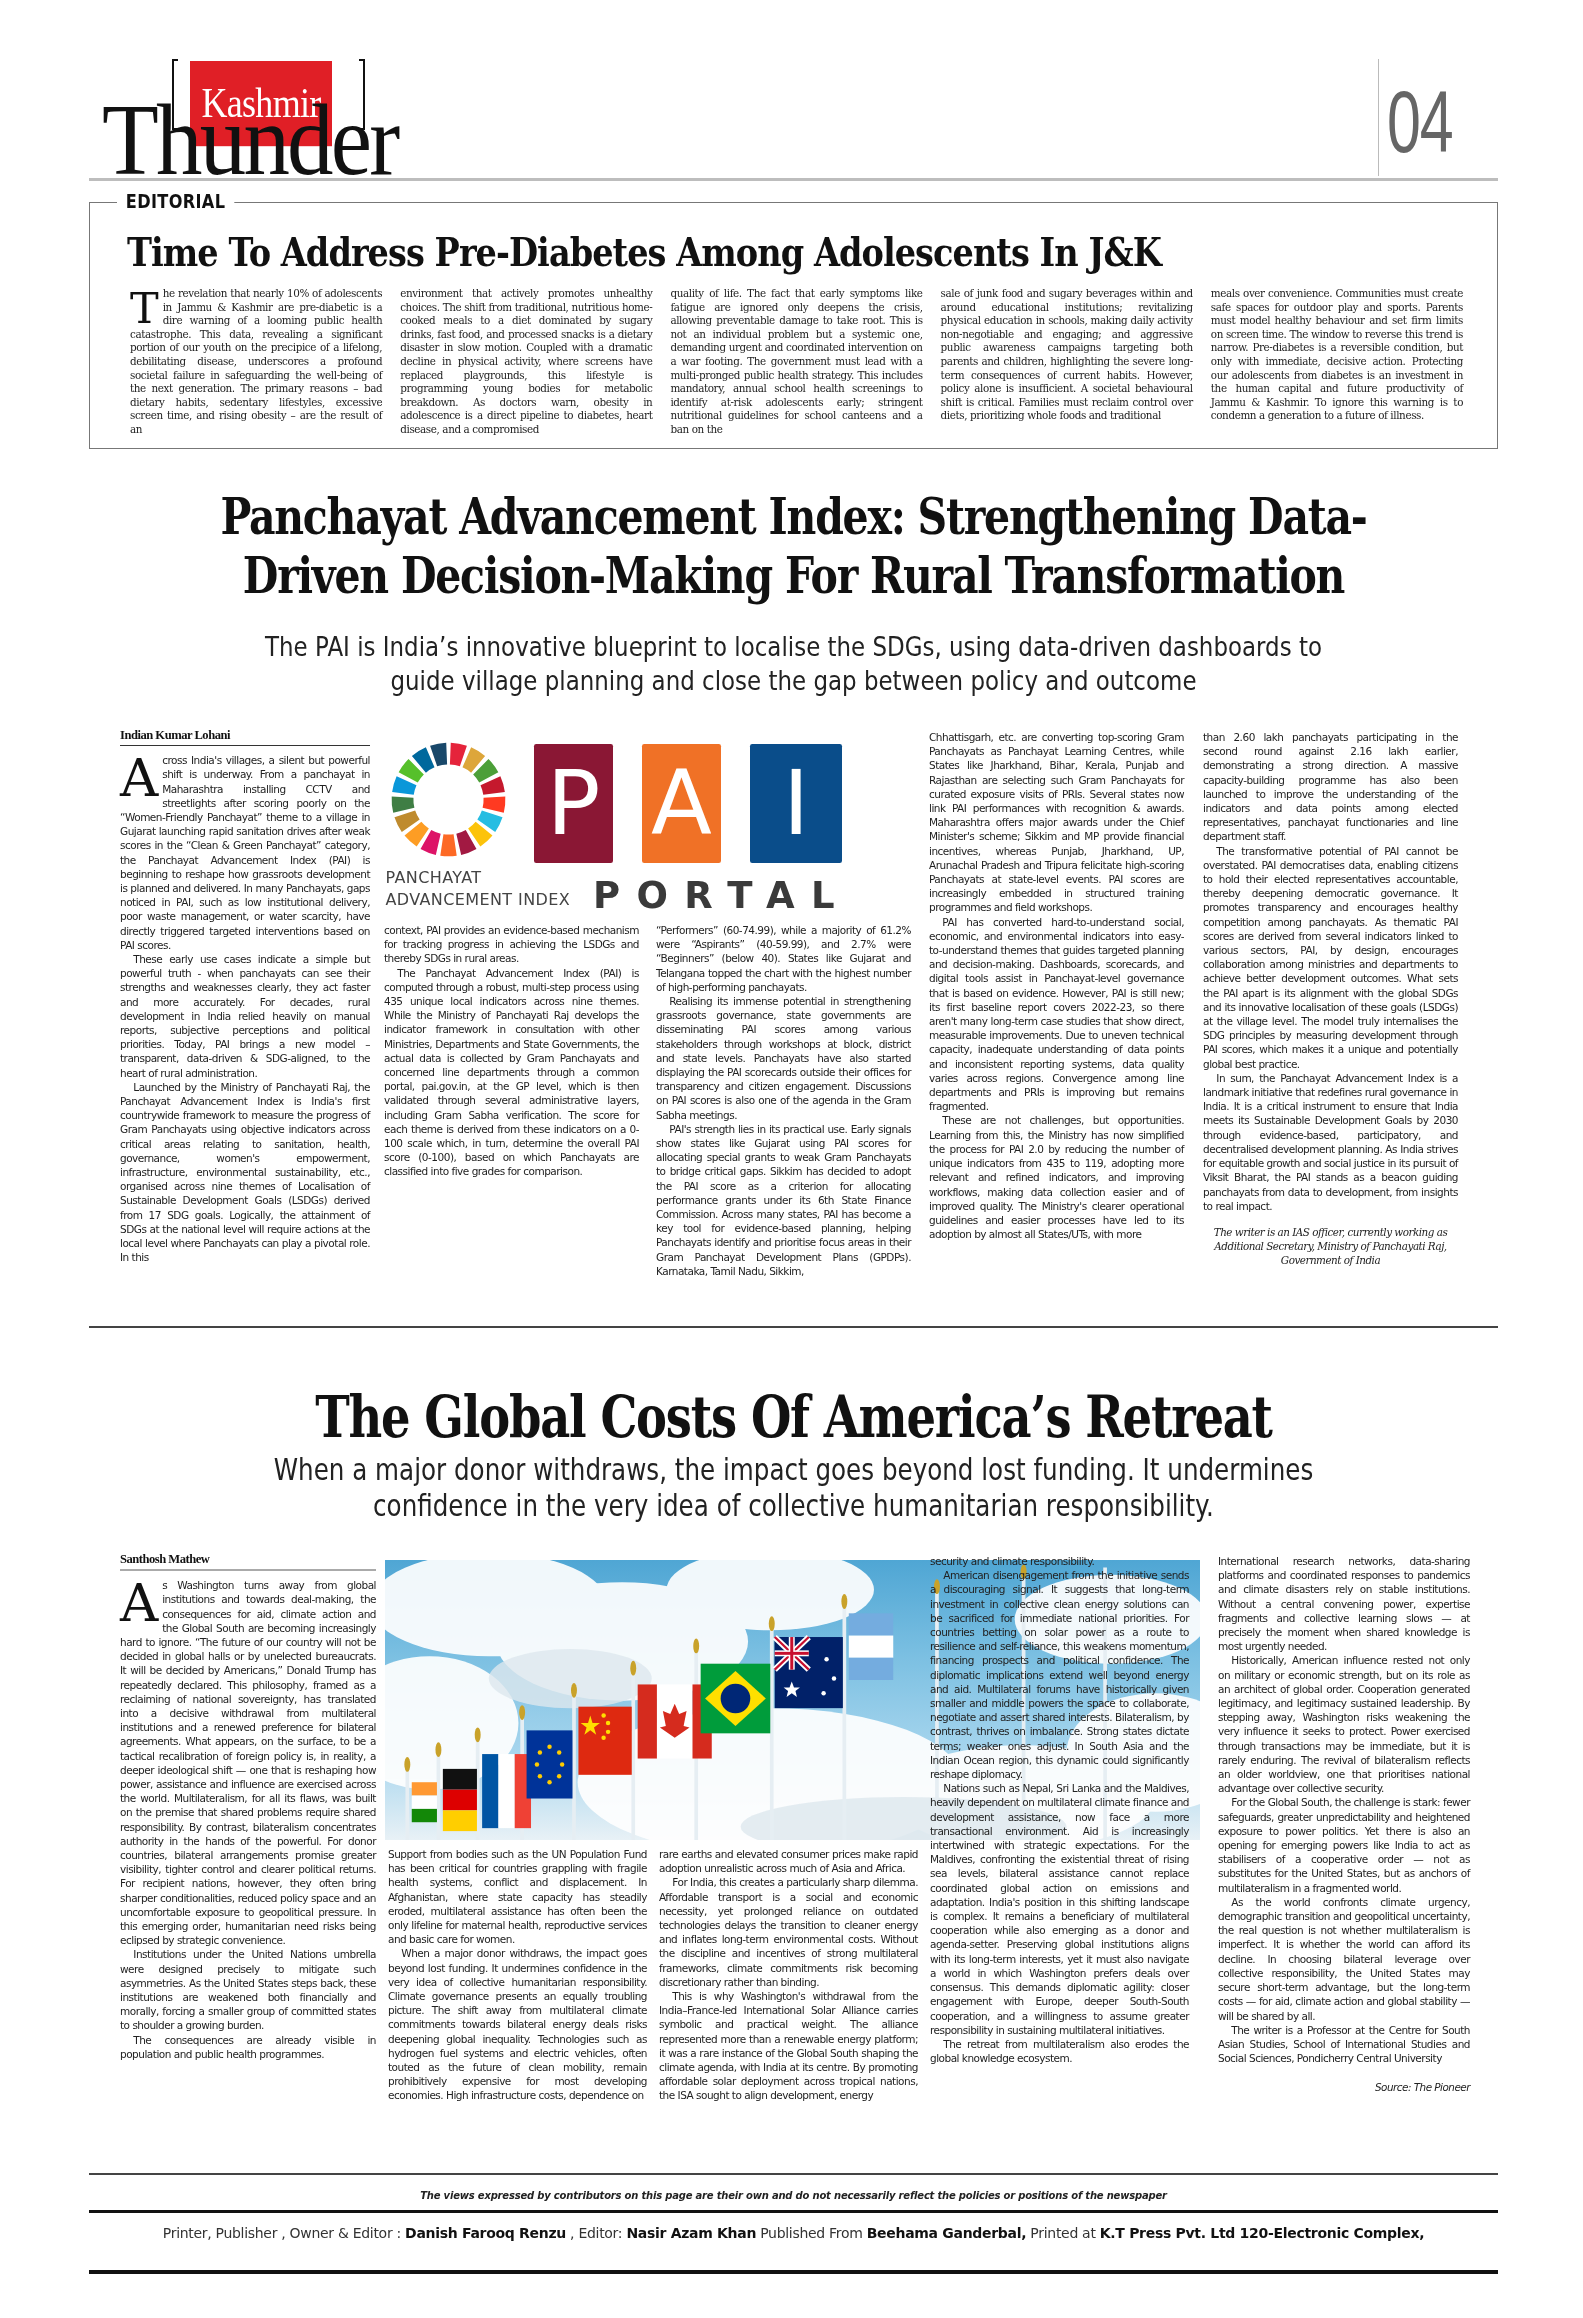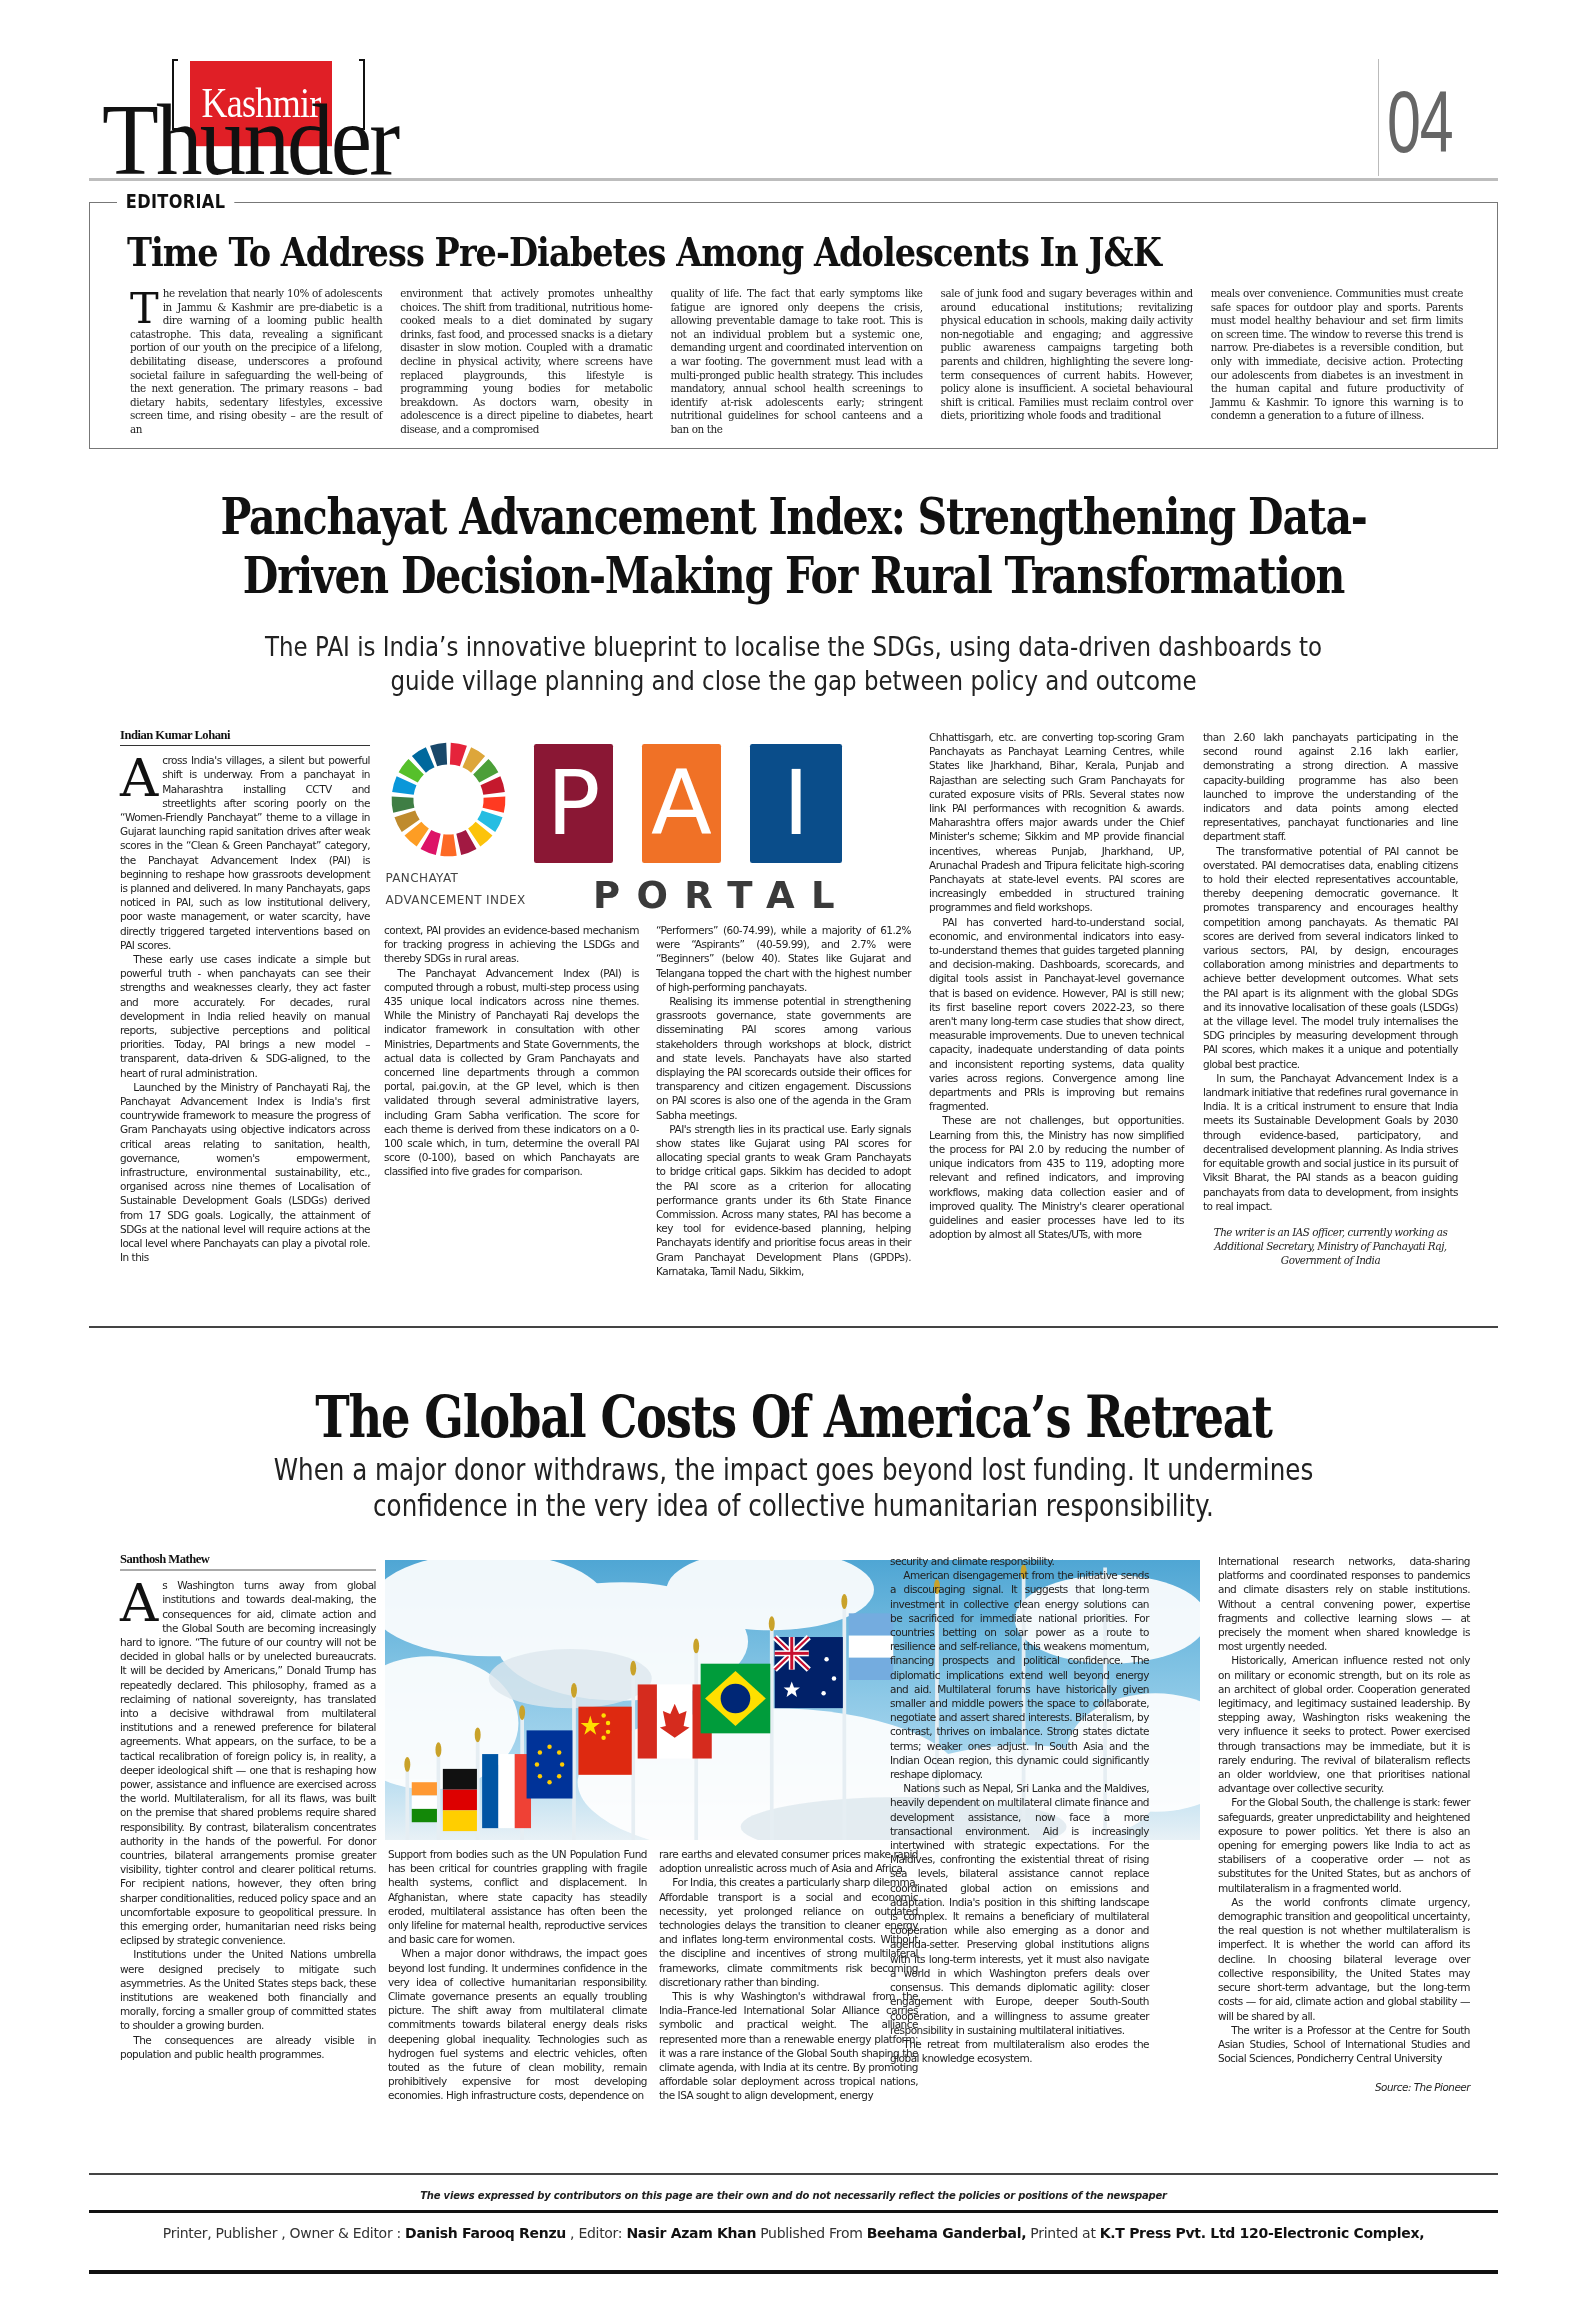--- a/index.html
+++ b/index.html
@@ -38,21 +38,21 @@
   .col { position: absolute; font-family: "DejaVu Sans", sans-serif; font-size: 10.5px; line-height: 14.2px; text-align: justify; color: #222; letter-spacing: -0.5px; transform-origin: left top; }
   .col p { text-indent: 13.3px; }
   .col p.noindent { text-indent: 0; }
   .dropcap { float: left; font-family: "DejaVu Serif", serif; font-size: 53px; line-height: 43px; margin: 3px 4.4px 0 0; color: #111; }
   .credit { text-align: center; font-style: italic; font-family: "DejaVu Serif", serif; font-size: 10.4px; line-height: 14px; color: #222; margin-top: 12px; }
   .source { text-align: right; font-style: italic; font-family: "DejaVu Sans", sans-serif; font-size: 10.4px; margin-top: 15px; }
 
   
   .pai-logo { position: absolute; left: 378px; top: 735px; width: 541px; height: 178px; }
   .sdg-ring { position: absolute; left: 10.4px; top: 4.4px; width: 121px; height: 121px; }
-  .pai-sub { position: absolute; left: 7.4px; top: 132px; font-family: "DejaVu Sans", sans-serif; font-size: 12px; line-height: 22px; color: #444; letter-spacing: 0.4px; }
+  .pai-sub { position: absolute; left: 7.4px; top: 132px; font-family: "DejaVu Sans", sans-serif; font-size: 16px; line-height: 22px; color: #444; letter-spacing: 0.4px; }
   .pai-tile { position: absolute; top: 9px; width: 79px; height: 119px; border-radius: 2.2px; }
   .pai-letter { position: absolute; left: 0; top: 0; width: 100%; height: 100%; text-align: center; font-family: "DejaVu Sans", sans-serif; font-size: 89px; line-height: 119px; color: #fff; font-weight: normal; }
   .pai-portal { position: absolute; left: 215px; top: 139px; width: 311px; font-family: "DejaVu Sans", sans-serif; font-weight: bold; font-size: 37px; letter-spacing: 16.3px; color: #3a3a3a; }
 
   
   .flags-photo { position: absolute; left: 385px; top: 1560px; width: 815px; height: 280px; overflow: hidden; background: linear-gradient(180deg, #4fa6d4 0%, #7cc0e2 35%, #a8d6ee 70%, #e8f1f6 100%); }
 
   .rule-h { position: absolute; height: 1.5px; background: #333; }
 
   
@@ -303,21 +303,21 @@
 </div>
 <div class="col" style="left:388px; top:1847px; width:259px;">
   <p class="noindent">Support from bodies such as the UN Population Fund has been critical for countries grappling with fragile health systems, conflict and displacement. In Afghanistan, where state capacity has steadily eroded, multilateral assistance has often been the only lifeline for maternal health, reproductive services and basic care for women.</p>
   <p>When a major donor withdraws, the impact goes beyond lost funding. It undermines confidence in the very idea of collective humanitarian responsibility. Climate governance presents an equally troubling picture. The shift away from multilateral climate commitments towards bilateral energy deals risks deepening global inequality. Technologies such as hydrogen fuel systems and electric vehicles, often touted as the future of clean mobility, remain prohibitively expensive for most developing economies. High infrastructure costs, dependence on</p>
 </div>
 <div class="col" style="left:659px; top:1847px; width:259px;">
   <p class="noindent">rare earths and elevated consumer prices make rapid adoption unrealistic across much of Asia and Africa.</p>
   <p>For India, this creates a particularly sharp dilemma. Affordable transport is a social and economic necessity, yet prolonged reliance on outdated technologies delays the transition to cleaner energy and inflates long-term environmental costs. Without the discipline and incentives of strong multilateral frameworks, climate commitments risk becoming discretionary rather than binding.</p>
   <p>This is why Washington's withdrawal from the India–France-led International Solar Alliance carries symbolic and practical weight. The alliance represented more than a renewable energy platform; it was a rare instance of the Global South shaping the climate agenda, with India at its centre. By promoting affordable solar deployment across tropical nations, the ISA sought to align development, energy</p>
 </div>
-<div class="col" style="left:890px; top:1554px; width:259px;">
+<div class="col" style="left:930px; top:1554px; width:259px;">
   <p class="noindent">security and climate responsibility.</p>
   <p>American disengagement from the initiative sends a discouraging signal. It suggests that long-term investment in collective clean energy solutions can be sacrificed for immediate national priorities. For countries betting on solar power as a route to resilience and self-reliance, this weakens momentum, financing prospects and political confidence. The diplomatic implications extend well beyond energy and aid. Multilateral forums have historically given smaller and middle powers the space to collaborate, negotiate and assert shared interests. Bilateralism, by contrast, thrives on imbalance. Strong states dictate terms; weaker ones adjust. In South Asia and the Indian Ocean region, this dynamic could significantly reshape diplomacy.</p>
   <p>Nations such as Nepal, Sri Lanka and the Maldives, heavily dependent on multilateral climate finance and development assistance, now face a more transactional environment. Aid is increasingly intertwined with strategic expectations. For the Maldives, confronting the existential threat of rising sea levels, bilateral assistance cannot replace coordinated global action on emissions and adaptation. India's position in this shifting landscape is complex. It remains a beneficiary of multilateral cooperation while also emerging as a donor and agenda-setter. Preserving global institutions aligns with its long-term interests, yet it must also navigate a world in which Washington prefers deals over consensus. This demands diplomatic agility: closer engagement with Europe, deeper South-South cooperation, and a willingness to assume greater responsibility in sustaining multilateral initiatives.</p>
   <p>The retreat from multilateralism also erodes the global knowledge ecosystem.</p>
 </div>
 <div class="col" style="left:1218px; top:1554px; width:252px;">
   <p class="noindent">International research networks, data-sharing platforms and coordinated responses to pandemics and climate disasters rely on stable institutions. Without a central convening power, expertise fragments and collective learning slows — at precisely the moment when shared knowledge is most urgently needed.</p>
   <p>Historically, American influence rested not only on military or economic strength, but on its role as an architect of global order. Cooperation generated legitimacy, and legitimacy sustained leadership. By stepping away, Washington risks weakening the very influence it seeks to protect. Power exercised through transactions may be immediate, but it is rarely enduring. The revival of bilateralism reflects an older worldview, one that prioritises national advantage over collective security.</p>
   <p>For the Global South, the challenge is stark: fewer safeguards, greater unpredictability and heightened exposure to power politics. Yet there is also an opening for emerging powers like India to act as stabilisers of a cooperative order — not as substitutes for the United States, but as anchors of multilateralism in a fragmented world.</p>
   <p>As the world confronts climate urgency, demographic transition and geopolitical uncertainty, the real question is not whether multilateralism is imperfect. It is whether the world can afford its decline. In choosing bilateral leverage over collective responsibility, the United States may secure short-term advantage, but the long-term costs — for aid, climate action and global stability — will be shared by all.</p>

